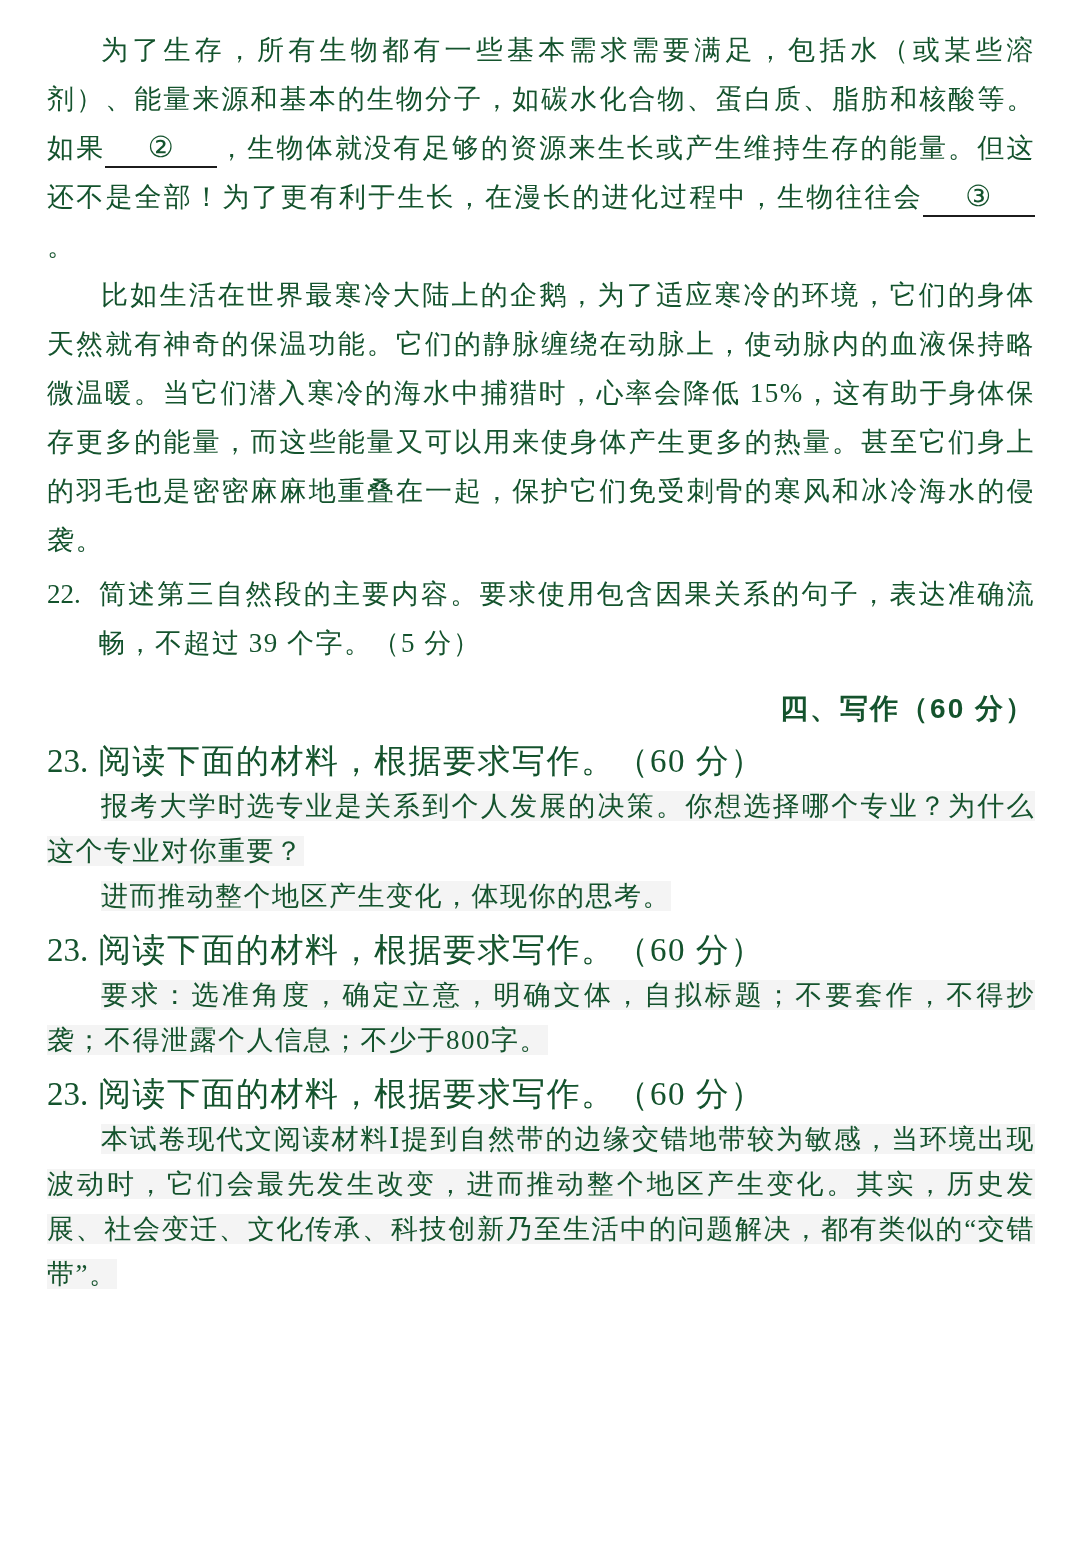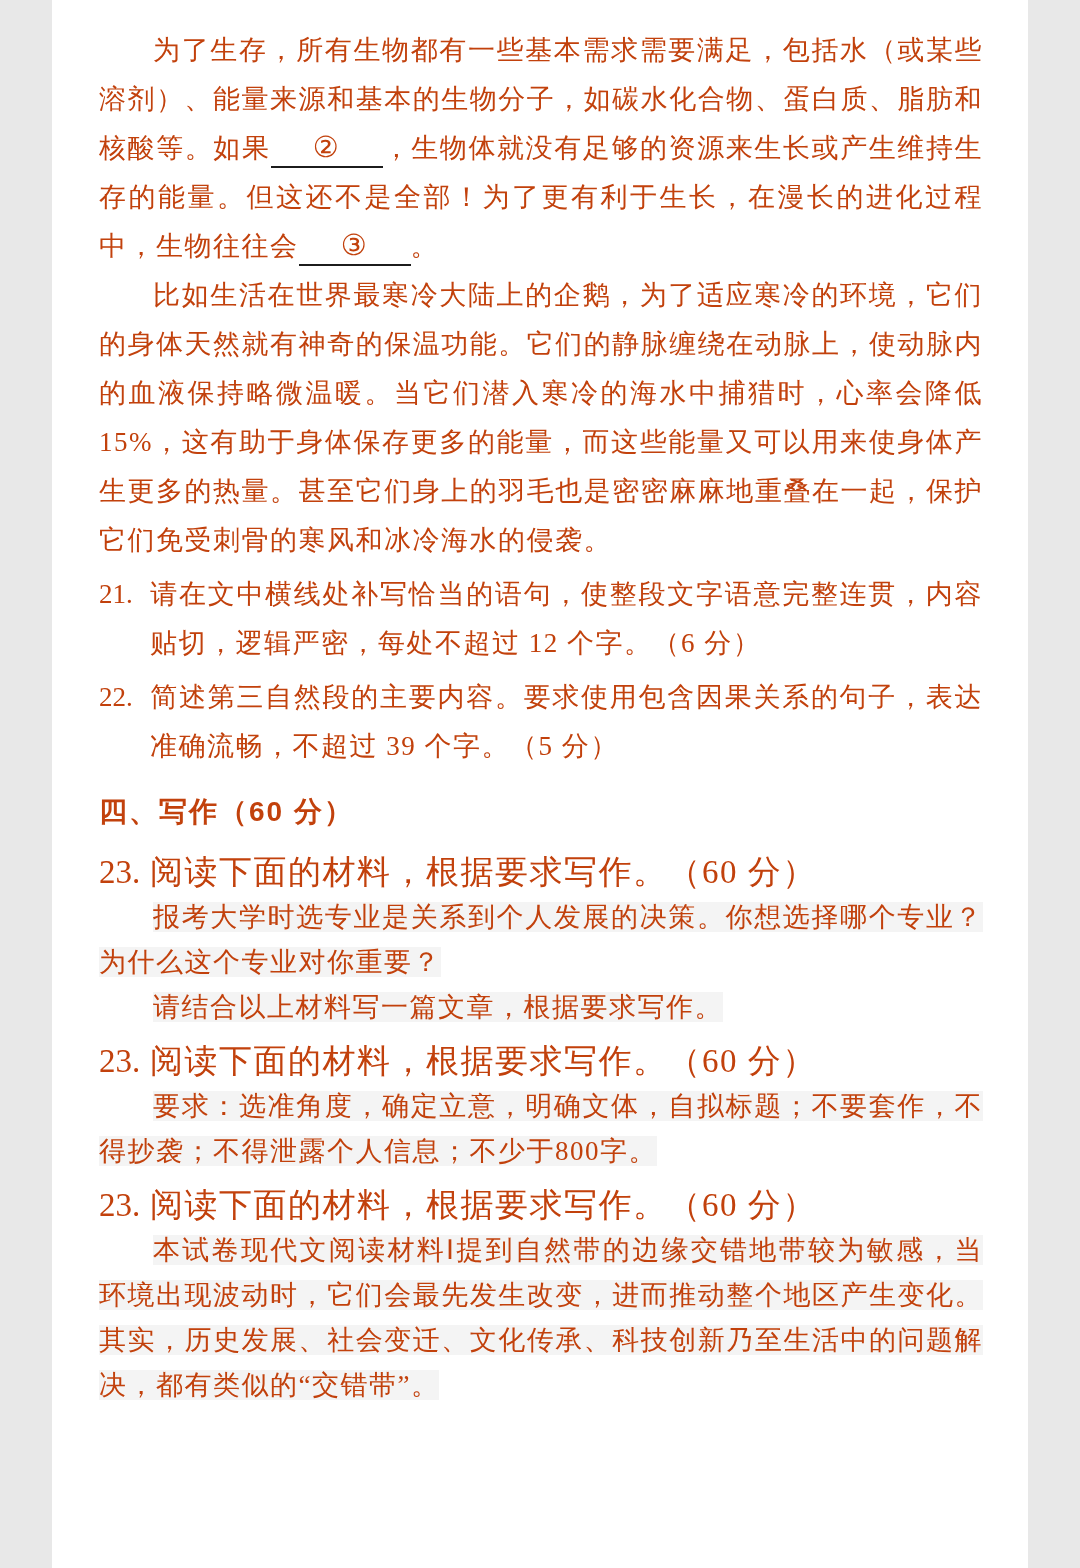--- a/index.html
+++ b/index.html
@@ -1,25 +1,25 @@
 <!DOCTYPE html>
 <html><head>
 <meta charset="utf-8">
 <style>
   * { margin: 0; padding: 0; box-sizing: border-box; }
   html, body { background: #e8e8e8; }
   body { font-family: "Liberation Serif", "DejaVu Serif", serif; }
 
   .page {
     position: relative;
-    width: 976px;
+    width: 1080px;
     height: 1568px;
     margin: 0 auto;
     background: #ffffff;
-    color: #c2410c;
+    color: #14532d;
     padding: 26px 45px 0 47px;
     overflow: hidden;
   }
 
   
   .passage p {
     font-size: 27px;
     line-height: 49px;
     letter-spacing: 1.5px;
     text-align: justify;
@@ -52,71 +52,68 @@
     text-indent: 0;
     letter-spacing: 0;
   }
 
   
   .section-heading {
     font-family: "Liberation Sans", "DejaVu Sans", sans-serif;
     font-weight: 700;
     font-size: 28px;
     letter-spacing: 2px;
-    margin: 22px 0 18px 0;
+    margin: 22px 0 10px 0;
+    text-align: right;
   }
 
   .w-prompt {
     font-size: 33px;
     line-height: 46px;
     letter-spacing: 1.5px;
     padding-left: 51px;
     text-indent: -51px;
     margin-top: 8px;
   }
 
   .w-para {
     font-size: 27px;
     line-height: 45px;
     letter-spacing: 1.5px;
     text-align: justify;
     text-indent: 2em;
   }
   .w-para .shade {
     background: rgba(0, 0, 0, 0.045);
-    font-family: Liberation Serif, serif;
   }
 </style>
 </head>
 <body>
 
 <div class="page">
 
   <div class="passage">
     <p><span>为了生存，所有生物都有一些基本需求需要满足，包括水（或某些溶剂）、能量来源和基本的生物分子，如碳水化合物、蛋白质、脂肪和核酸等。如果</span><span class="blank">②</span><span>，生物体就没有足够的资源来生长或产生维持生存的能量。但这还不是全部！为了更有利于生长，在漫长的进化过程中，生物往往会</span><span class="blank">③</span><span>。</span></p>
 
     <p>比如生活在世界最寒冷大陆上的企鹅，为了适应寒冷的环境，它们的身体天然就有神奇的保温功能。它们的静脉缠绕在动脉上，使动脉内的血液保持略微温暖。当它们潜入寒冷的海水中捕猎时，心率会降低 15%，这有助于身体保存更多的能量，而这些能量又可以用来使身体产生更多的热量。甚至它们身上的羽毛也是密密麻麻地重叠在一起，保护它们免受刺骨的寒风和冰冷海水的侵袭。</p>
   </div>
 
-  <div class="question">
-    <span class="q-number">21.</span><span>请在文中横线处补写恰当的语句，使整段文字语意完整连贯，内容贴切，逻辑严密，每处不超过 12 个字。（6 分）</span>
-  </div>
 
   <div class="question">
     <span class="q-number">22.</span><span>简述第三自然段的主要内容。要求使用包含因果关系的句子，表达准确流畅，不超过 39 个字。（5 分）</span>
   </div>
 
   <div class="section-heading">四、写作（60 分）</div>
 
   <div>
     <div class="w-prompt">
       <span class="q-number">23.</span><span>阅读下面的材料，根据要求写作。（60 分）</span>
     </div>
     <p class="w-para"><span class="shade">报考大学时选专业是关系到个人发展的决策。你想选择哪个专业？为什么这个专业对你重要？</span></p>
-    <p class="w-para"><span class="shade">请结合以上材料写一篇文章，根据要求写作。</span></p>
+    <p class="w-para"><span class="shade">进而推动整个地区产生变化，体现你的思考。</span></p>
   </div>
 
   <div>
     <div class="w-prompt">
       <span class="q-number">23.</span><span>阅读下面的材料，根据要求写作。（60 分）</span>
     </div>
     <p class="w-para"><span class="shade">要求：选准角度，确定立意，明确文体，自拟标题；不要套作，不得抄袭；不得泄露个人信息；不少于800字。</span></p>
   </div>
 
   <div>

